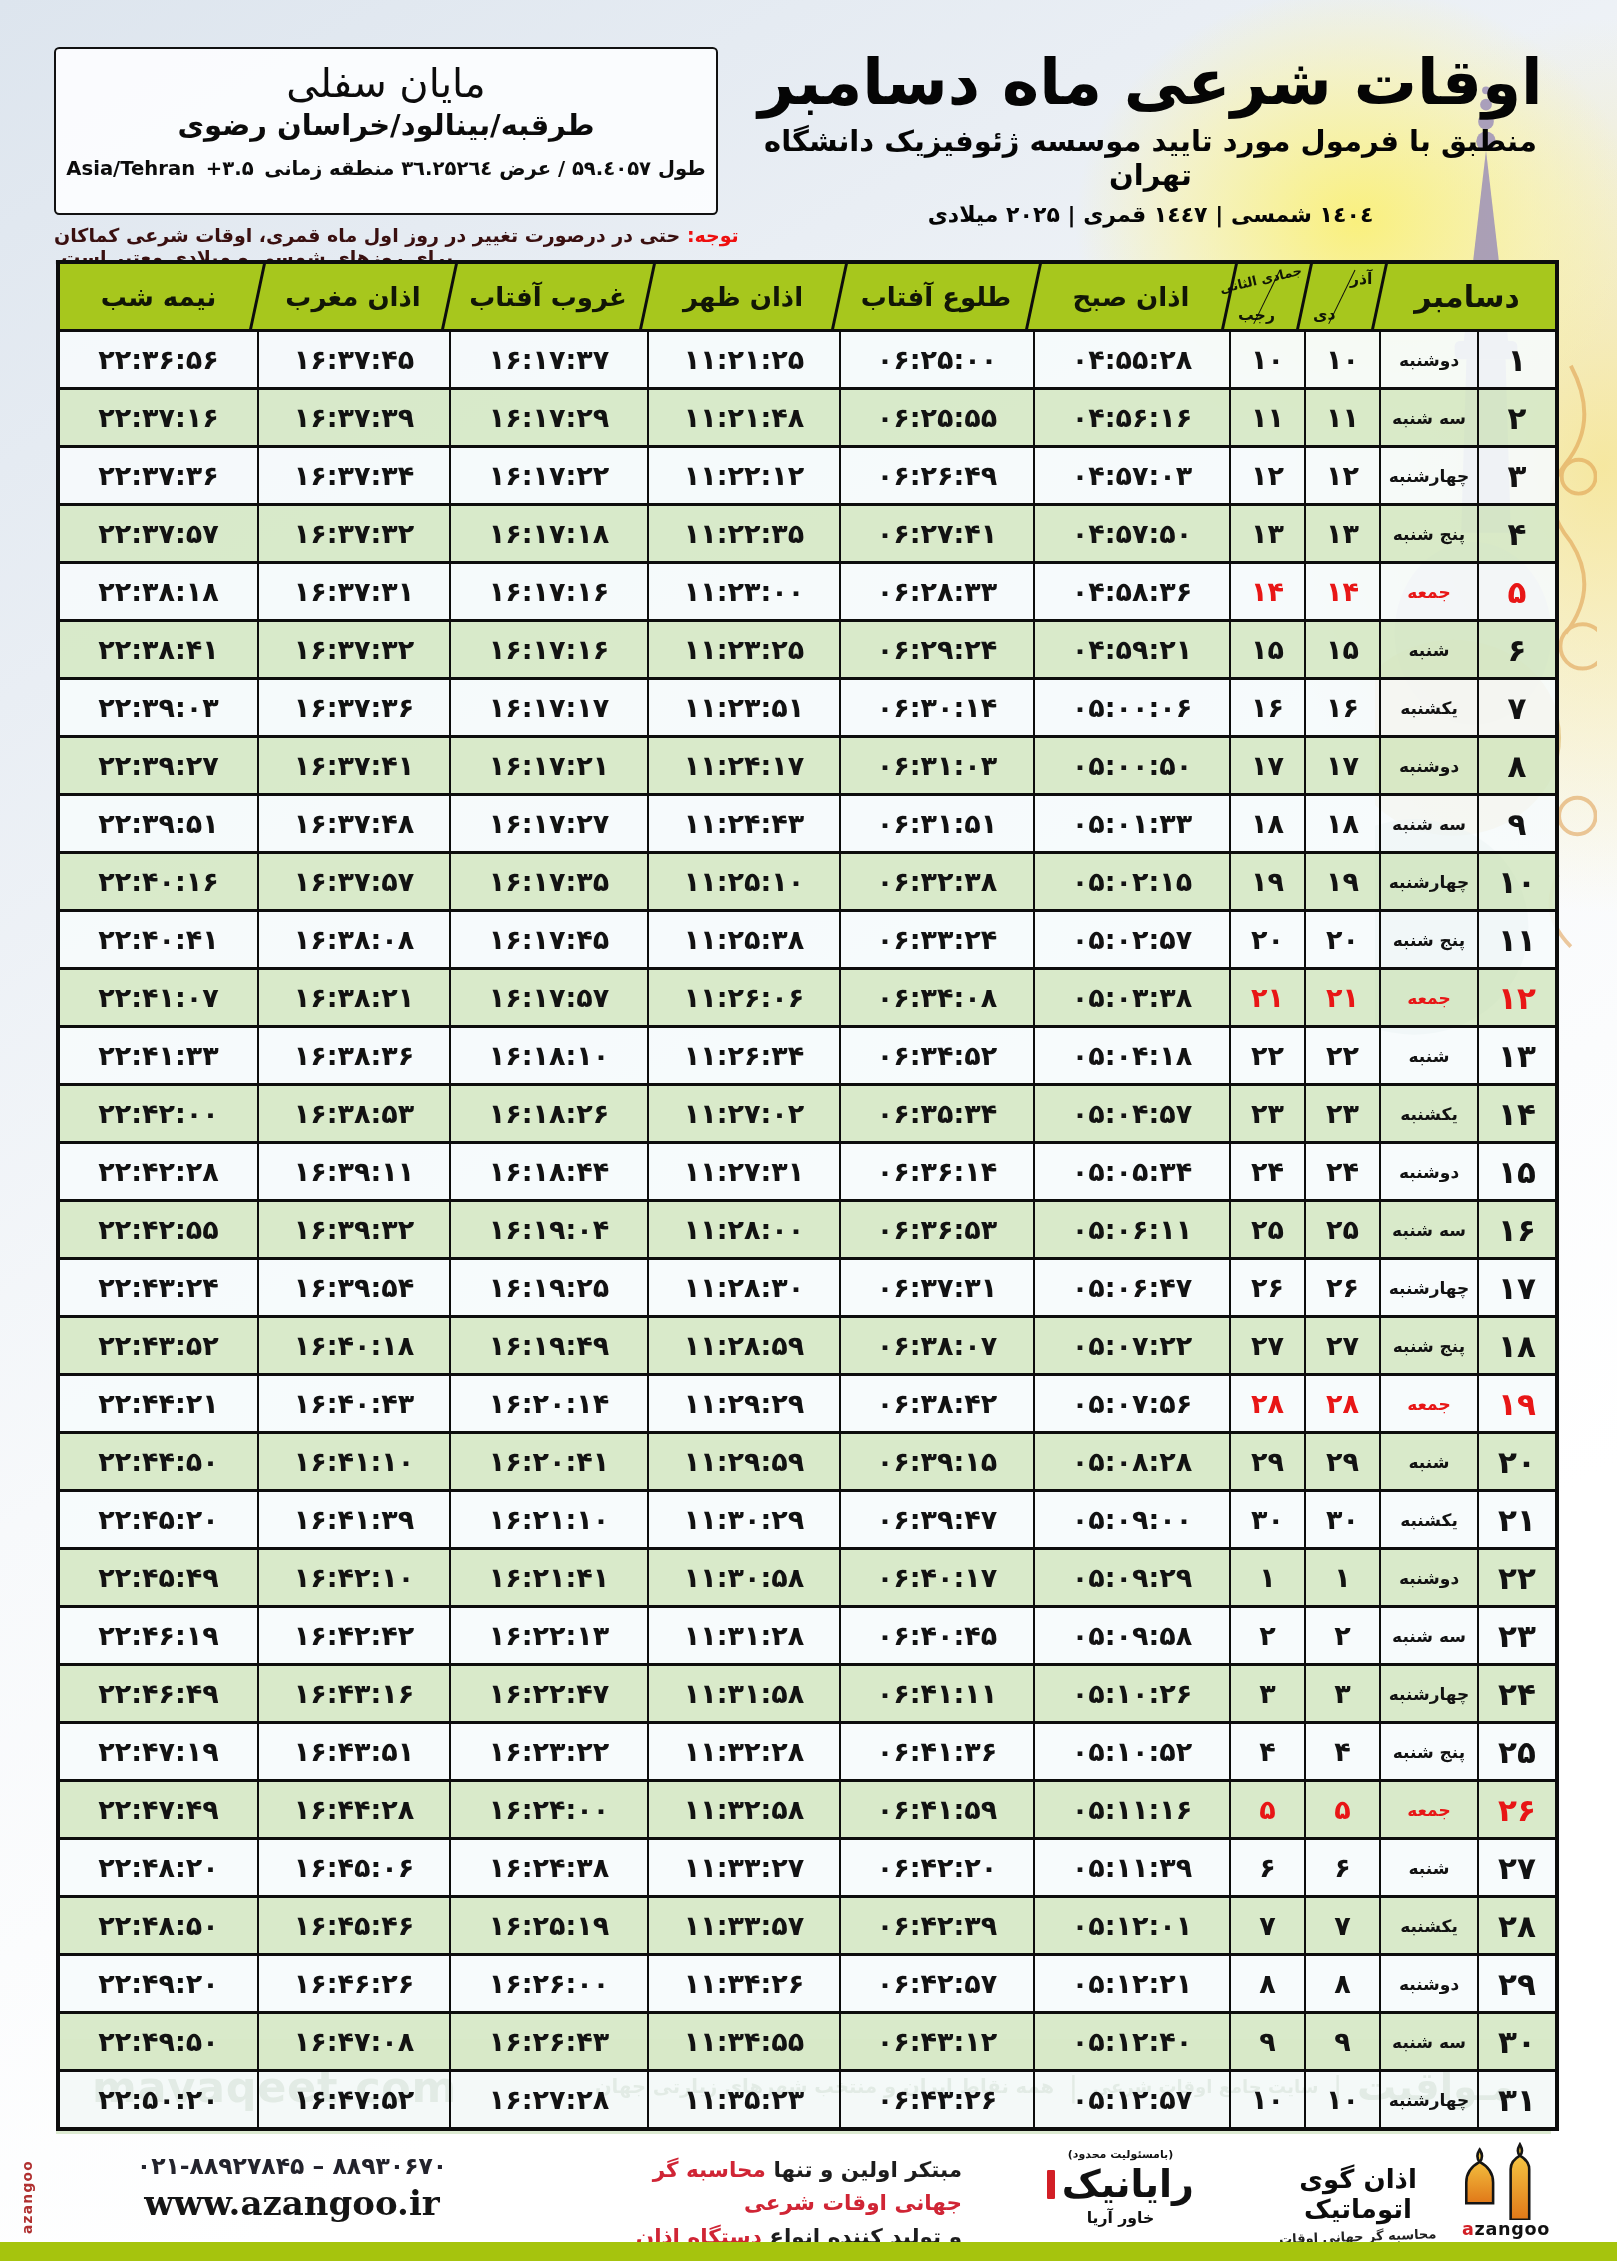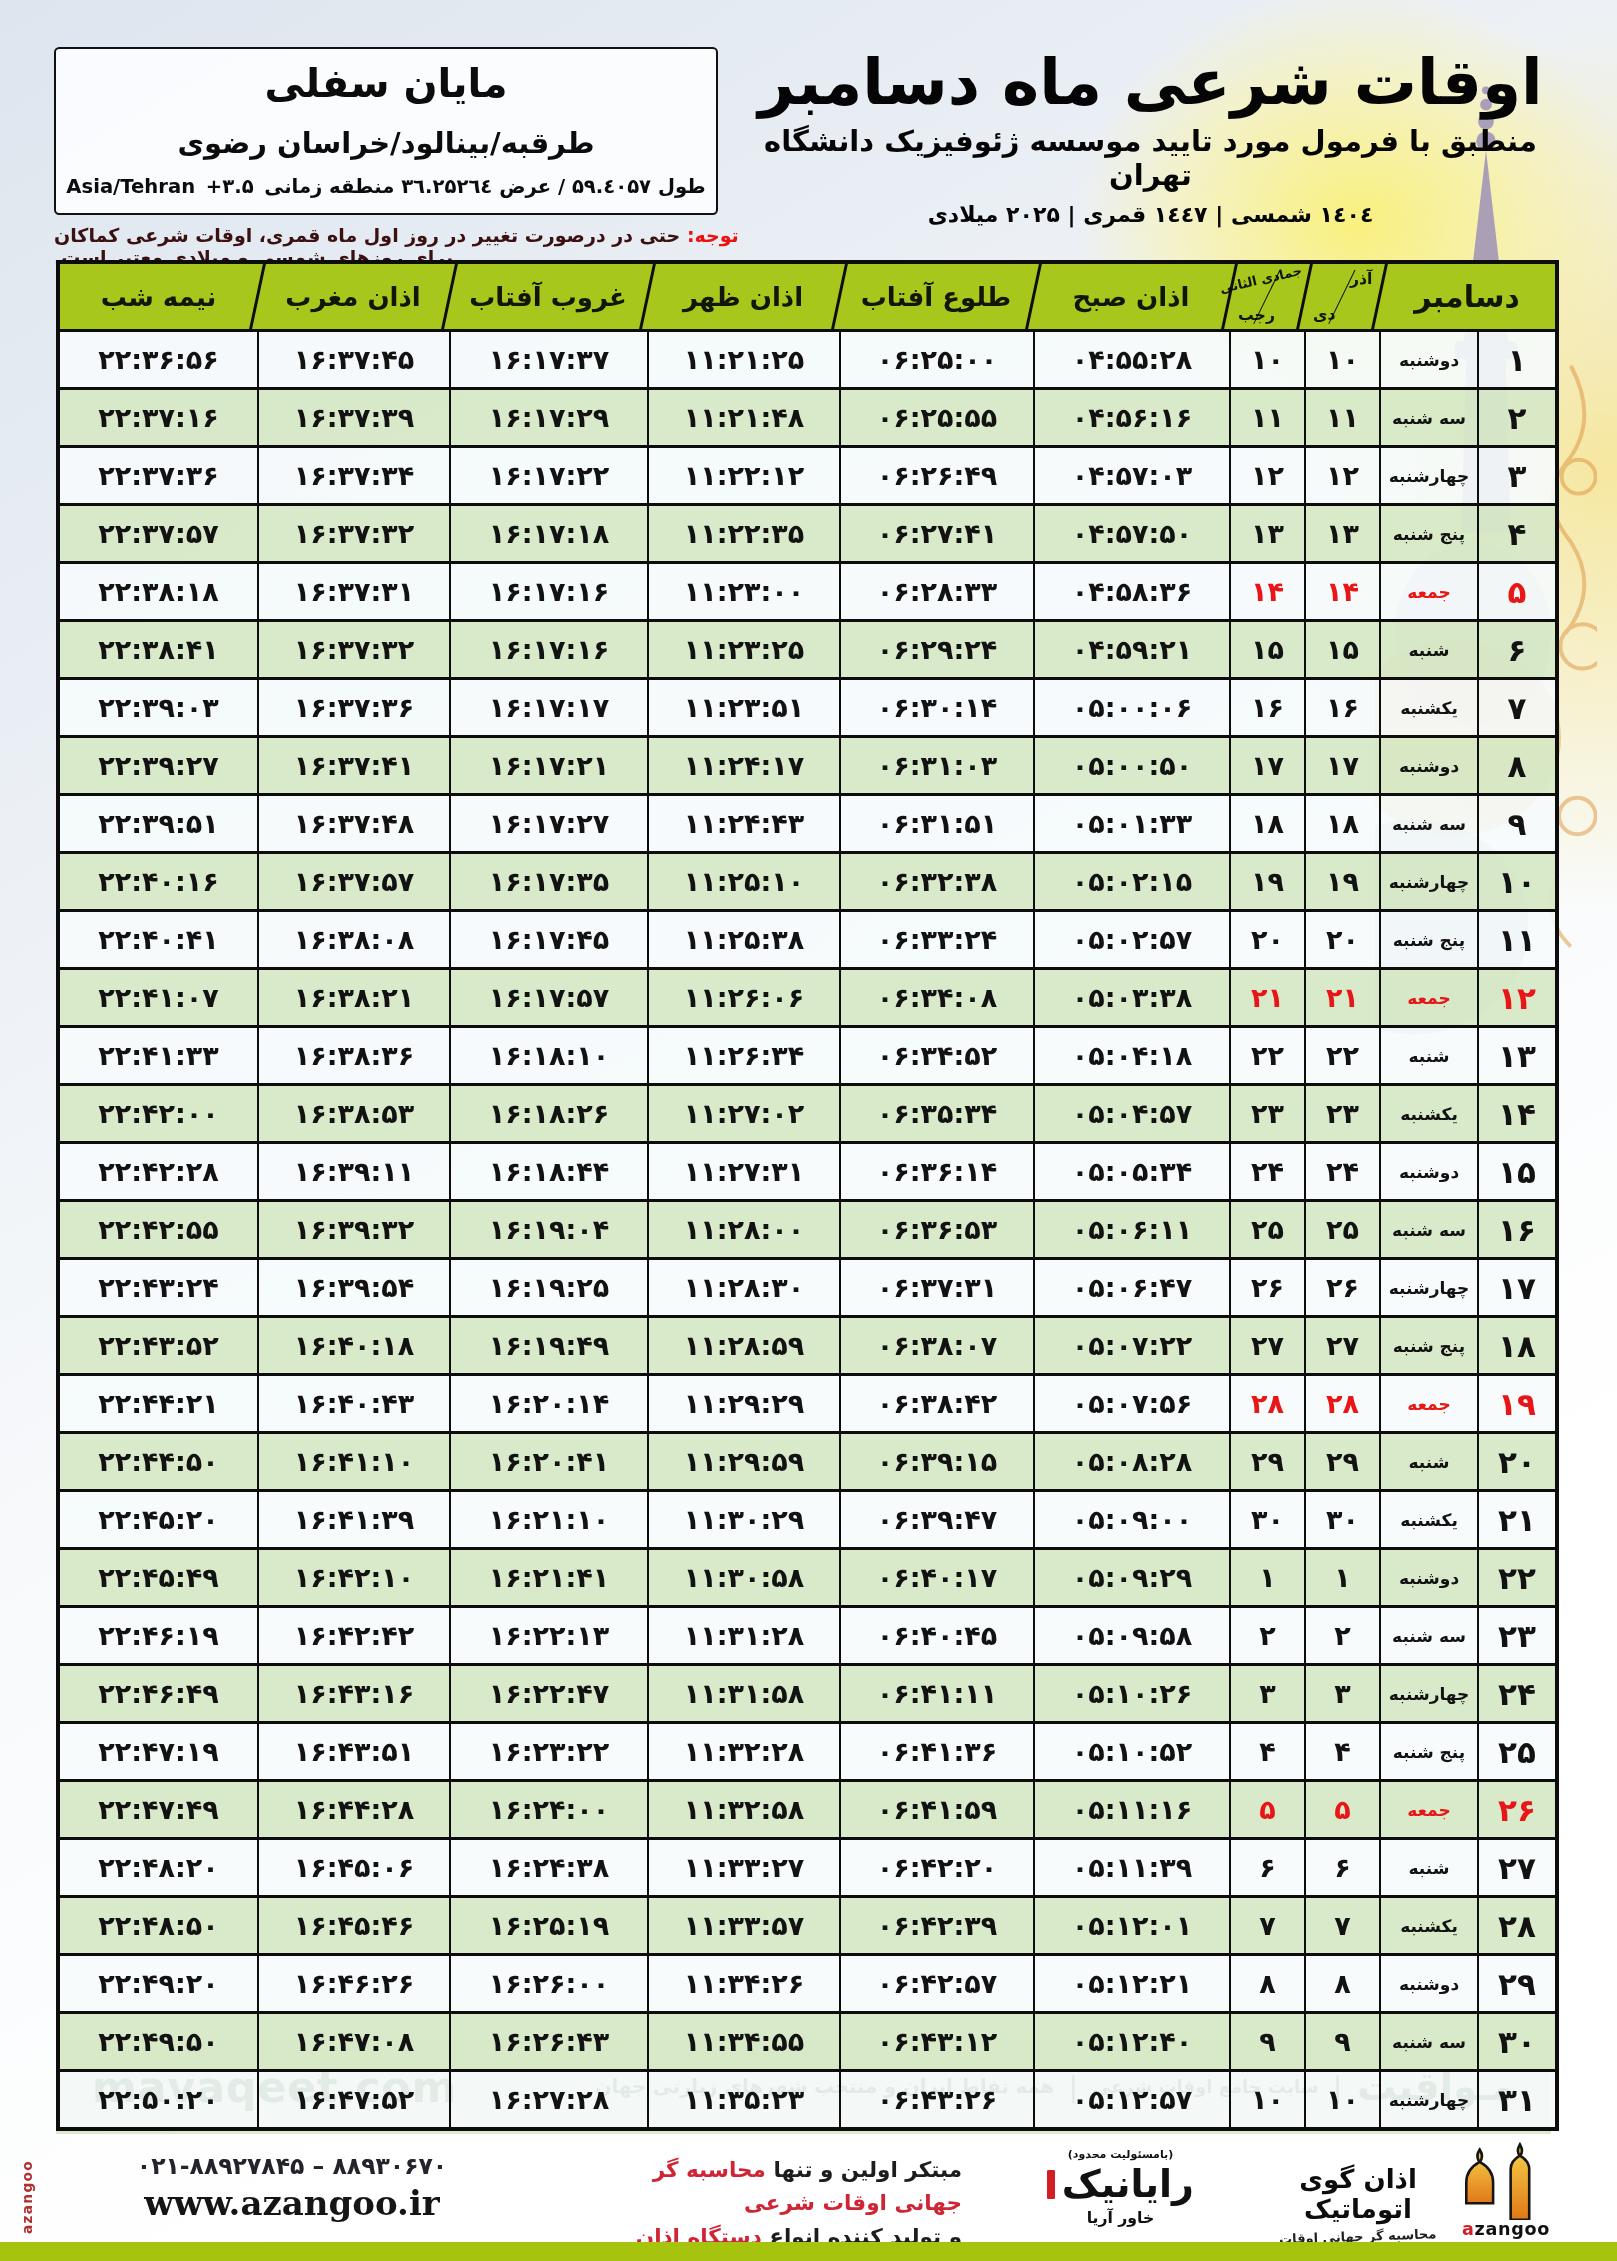--- a/index.html
+++ b/index.html
@@ -8,22 +8,22 @@
     background:linear-gradient(150deg,#dde5ee 0%,#e9eef4 22%,#f7f9fb 48%,#ffffff 75%);}
   
   .bg-decor{position:absolute;right:0;top:0;width:685px;height:1109px;pointer-events:none;
     background:
      radial-gradient(ellipse 391px 326px at 62% 20%, rgba(250,240,120,.95), rgba(250,243,160,.55) 45%, rgba(252,246,200,0) 72%),
      radial-gradient(ellipse 496px 639px at 98% 42%, rgba(246,226,130,.75), rgba(248,236,170,0) 70%);}
   .bg-decor svg{position:absolute;right:19.6px;top:59px;}
   
   .loc-box{position:absolute;left:55px;top:47px;width:660px;height:164px;border:2.6px solid #111;
     border-radius:5.2px;background:rgba(252,253,255,.92);text-align:center;color:#0c0c0c;}
-  .loc-name{font-size:40px;font-weight:bold;margin-top:11.7px;line-height:1.1;}
-  .loc-region{font-size:29px;font-weight:bold;margin-top:21px;}
+  .loc-name{font-size:40px;font-weight:normal;margin-top:11.7px;line-height:1.1;}
+  .loc-region{font-size:29px;font-weight:bold;margin-top:3px;}
   .loc-coords{font-size:19.6px;font-weight:bold;margin-top:15px;}
   .loc-coords bdo{margin:0 3.9px;}
   
   .title-block{position:absolute;left:737px;top:19.6px;width:829px;text-align:center;color:#050505;margin-top:24px;}
   .main-title{font-size:63px;font-weight:bold;margin:0;line-height:1.25;}
   .subtitle{font-size:29px;font-weight:bold;margin-top:1.3px;}
   .cal-line{font-size:22px;font-weight:bold;margin-top:10.4px;letter-spacing:0.7px;}
   
   .notice{position:absolute;left:55px;top:224px;width:688px;font-size:19px;font-weight:bold;
     color:#3a1010;text-align:left;}

